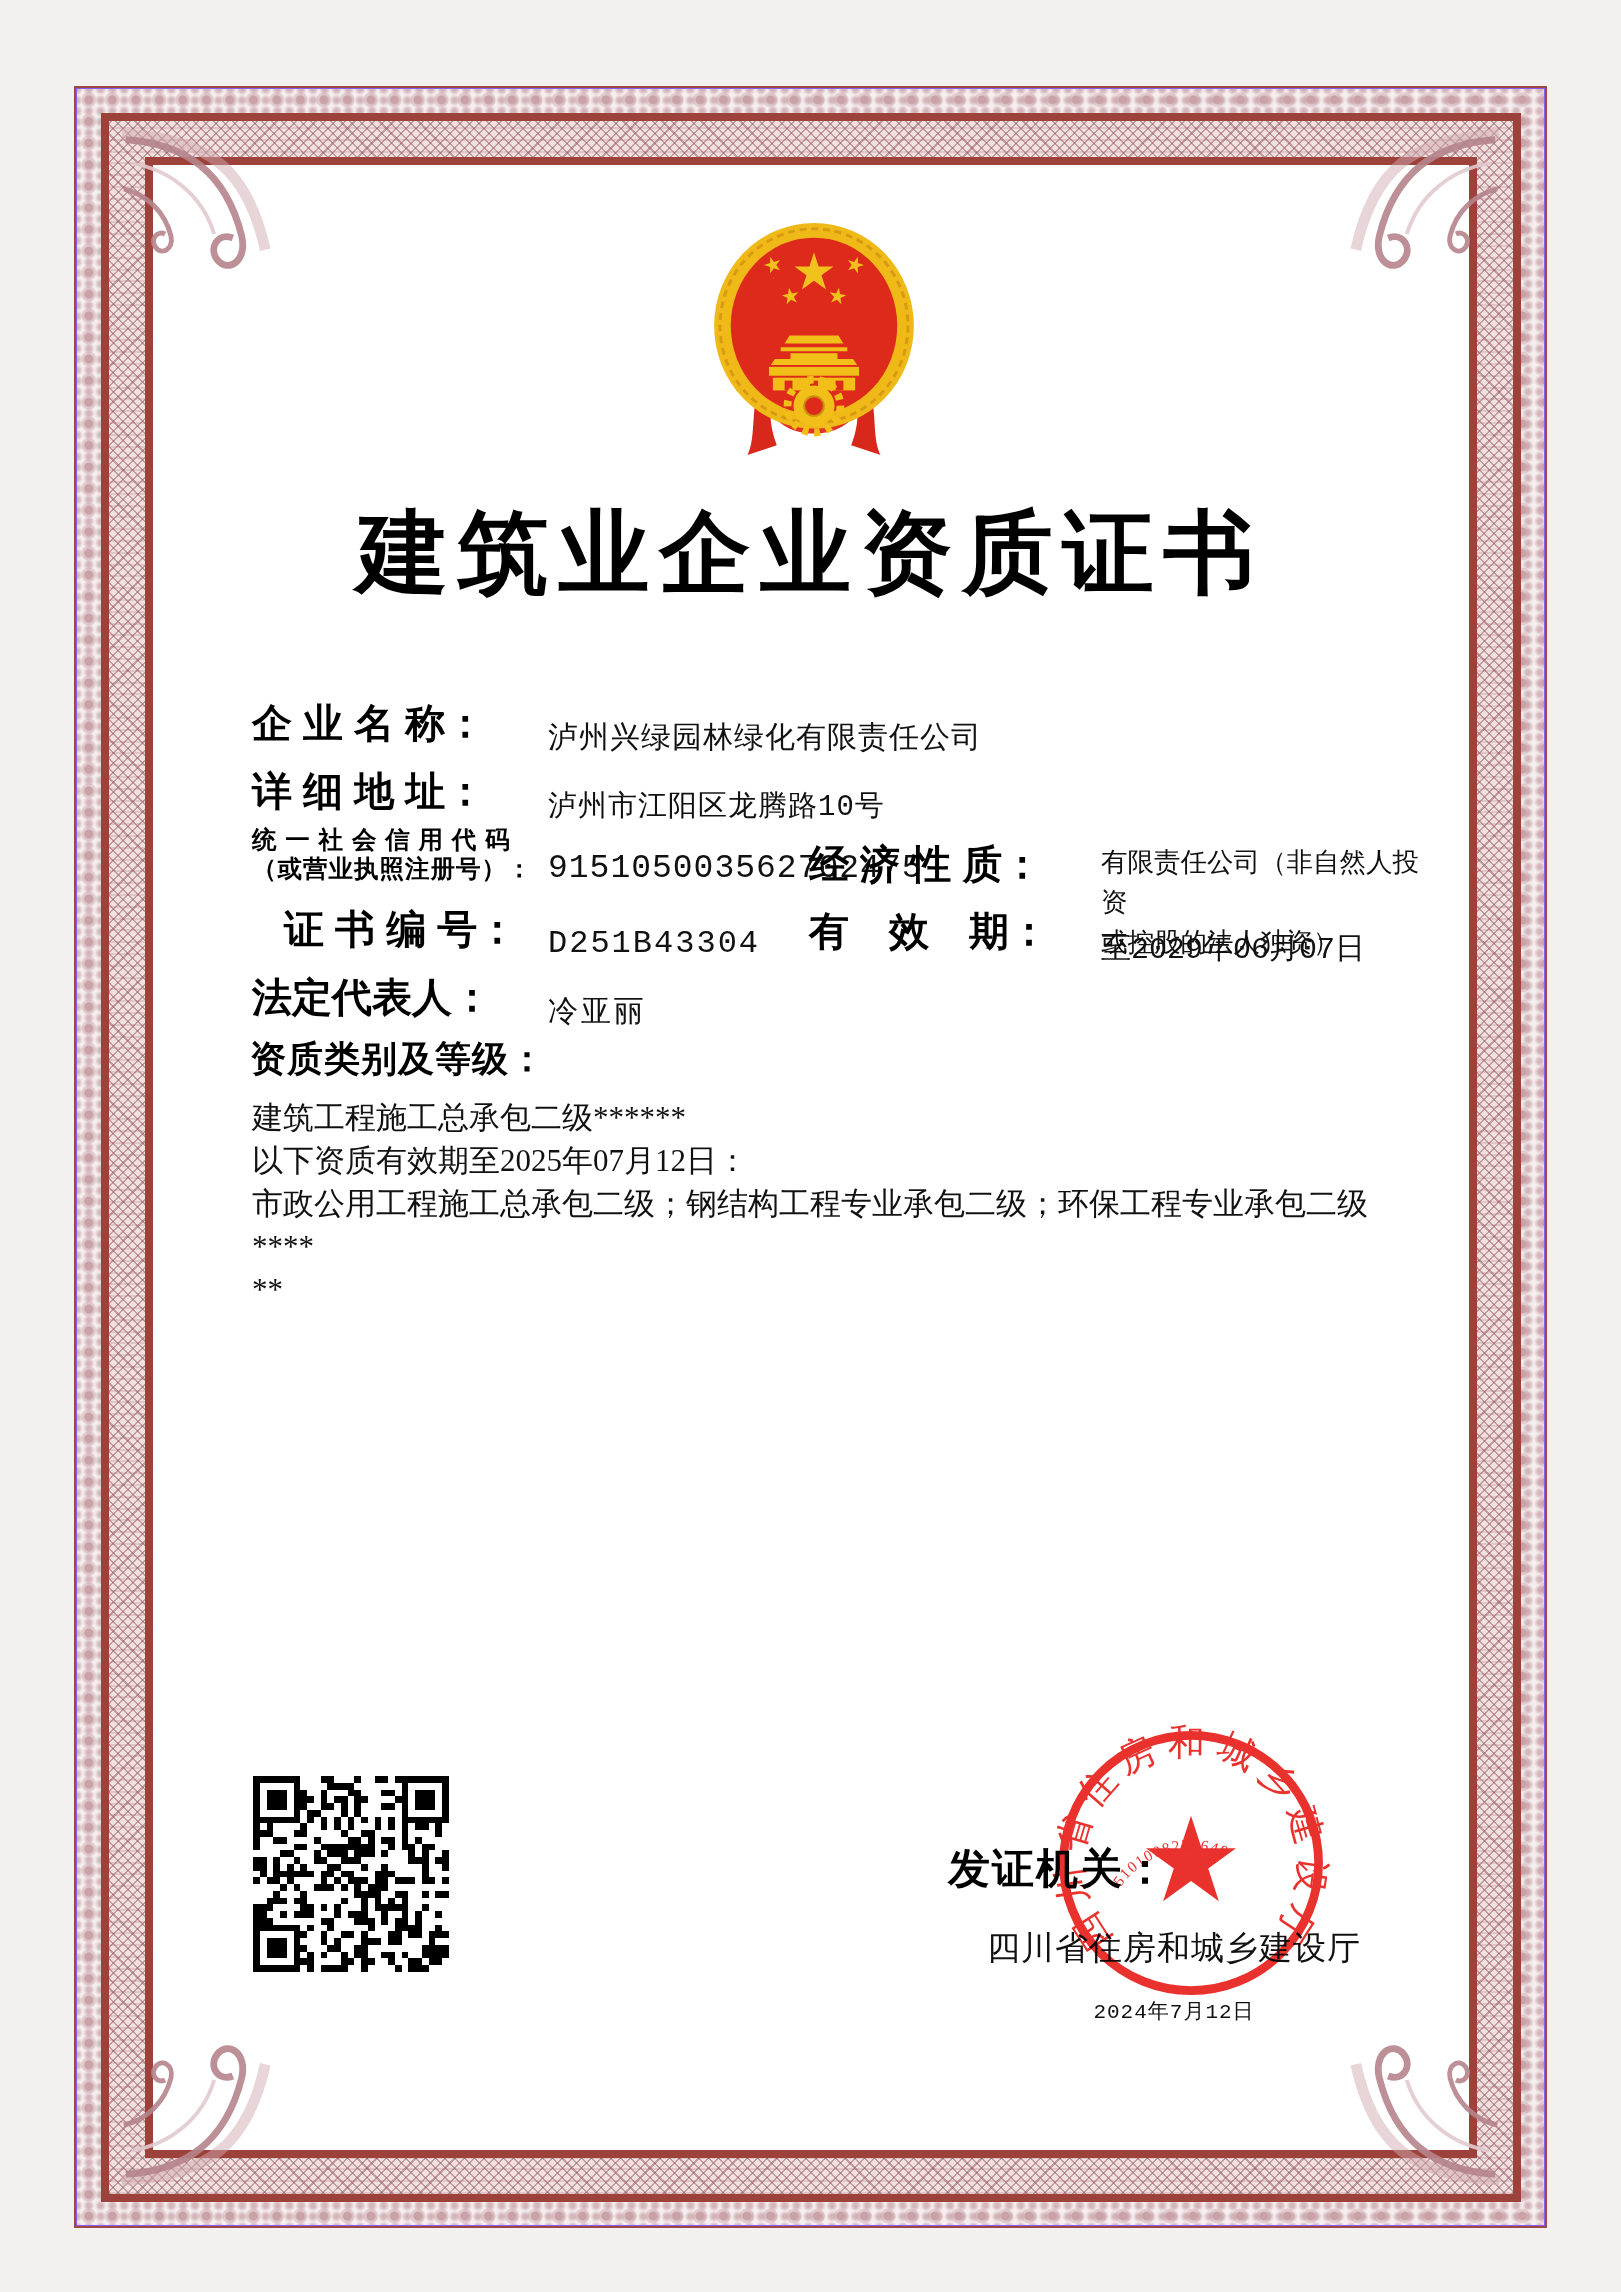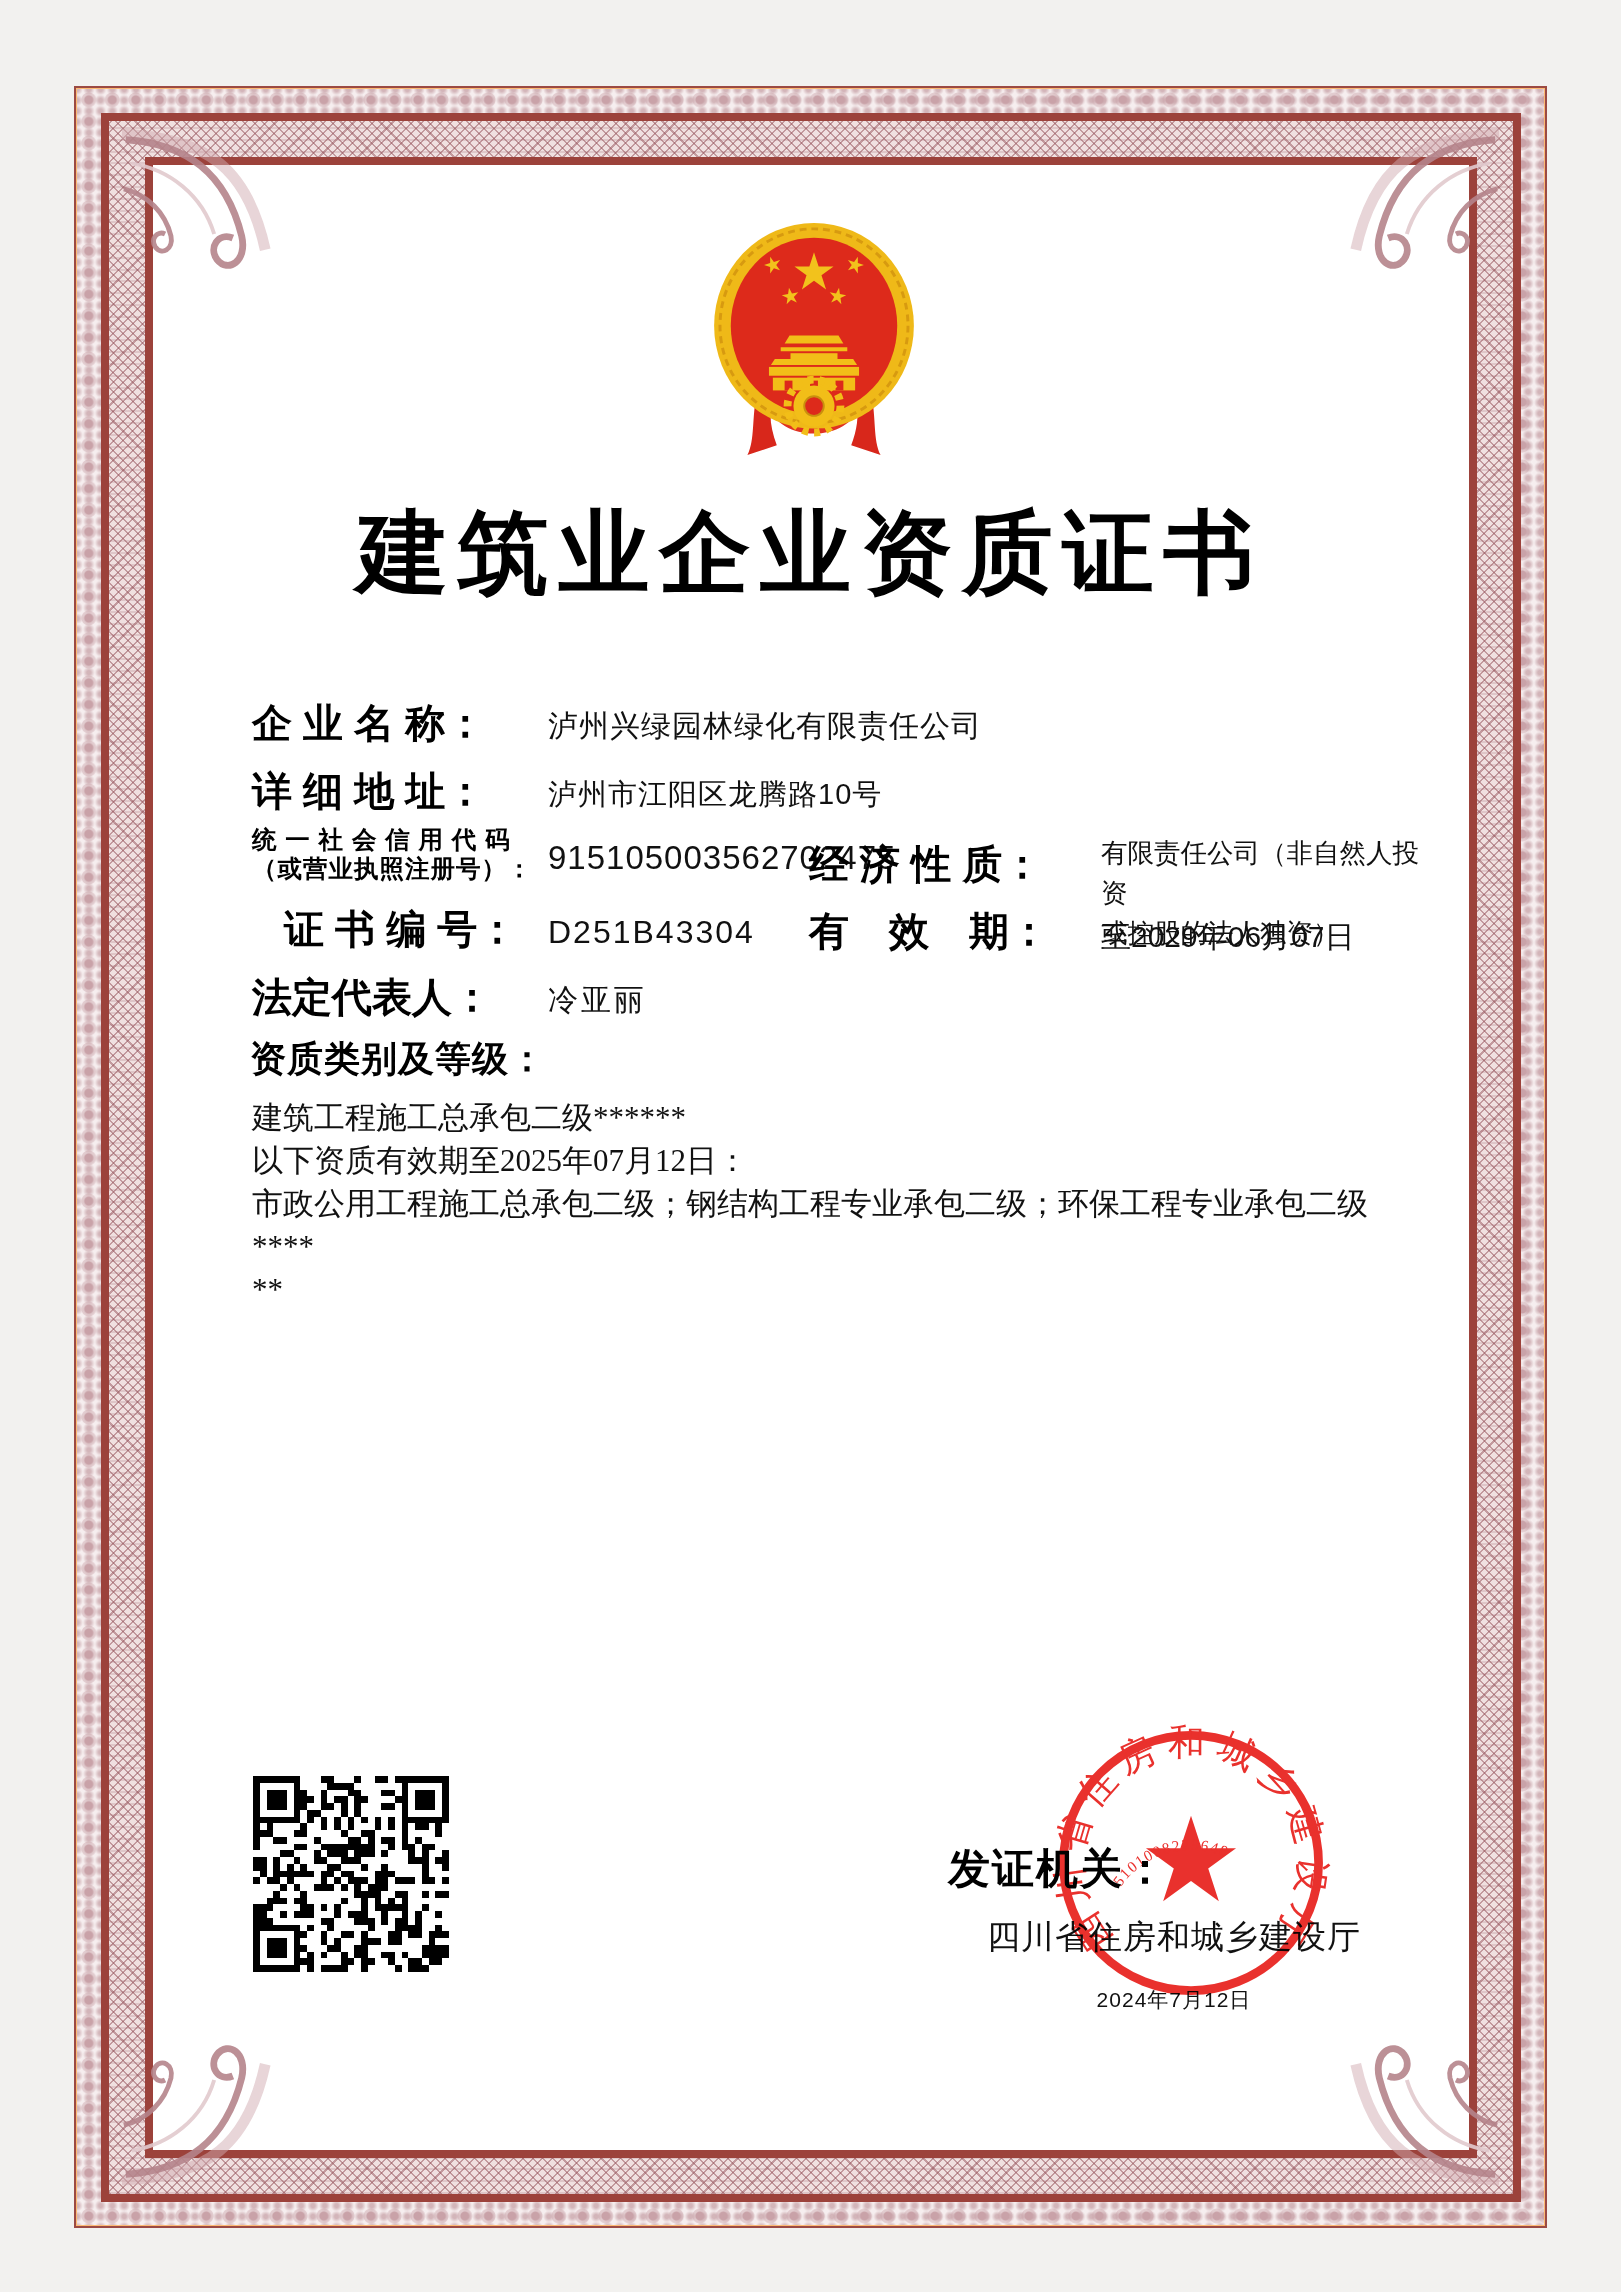--- a/index.html
+++ b/index.html
@@ -4,21 +4,21 @@
 <style>
   html,body{margin:0;padding:0;}
   body{
     width:1621px;height:2293px;position:relative;
     background:#f2f1ef;
     font-family:"Liberation Sans","DejaVu Sans",sans-serif;
     overflow:hidden;
   }
   .cert{
     position:absolute;left:74px;top:86px;width:1473px;height:2142px;
-    box-sizing:border-box;border:2px solid #9b4a43;background:#fdba74;
+    box-sizing:border-box;border:2px solid #9b4a43;background:#8b5cf6;
   }
   
   .band-bead{
     position:absolute;inset:1px;
     background:
       radial-gradient(circle, #c9a2a8 0 3.9px, rgba(201,162,168,.45) 4.9px 6.9px, rgba(201,162,168,0) 7.8px),
       radial-gradient(circle, rgba(176,125,132,.5) 0 2px, rgba(176,125,132,0) 5.9px),
       #f6eeef;
     background-size:23.5px 21.6px,11.8px 10.8px;
     background-position:0 0,5.9px 5.9px;
@@ -40,21 +40,21 @@
   }
   .corner{position:absolute;width:165px;height:165px;z-index:1;opacity:.9;}
   .corner.tl{left:5.9px;top:5.9px;}
   .corner.tr{right:5.9px;top:5.9px;transform:scaleX(-1);}
   .corner.bl{left:5.9px;bottom:5.9px;transform:scaleY(-1);}
   .corner.br{right:5.9px;bottom:5.9px;transform:scale(-1,-1);}
 
   .content{position:absolute;inset:0;z-index:2;}
   .abs{position:absolute;white-space:nowrap;}
   .lab{font-weight:700;color:#000;font-size:40px;font-family:"Liberation Sans","DejaVu Sans",sans-serif;}
-  .val{color:#111;font-family:Liberation Sans, sans-serif;}
+  .val{color:#111;font-family:Liberation Mono, monospace;margin-top:11px;}
 
   .emblem{left:634px;top:134px;width:208px;height:235px;}
   .title{left:0;right:0;top:404px;text-align:center;font-size:91px;font-weight:900;
          letter-spacing:9.8px;color:#000;}
 
   .lab1{left:176px;top:608px;}
   .val1{left:472px;top:618px;font-size:30px;letter-spacing:1px;}
   .lab2{left:176px;top:676px;}
   .val2{left:472px;top:687px;font-size:29px;letter-spacing:1px;}
   .credit-lab{left:176px;top:737px;font-weight:700;font-size:24.5px;line-height:29px;letter-spacing:1px;}

